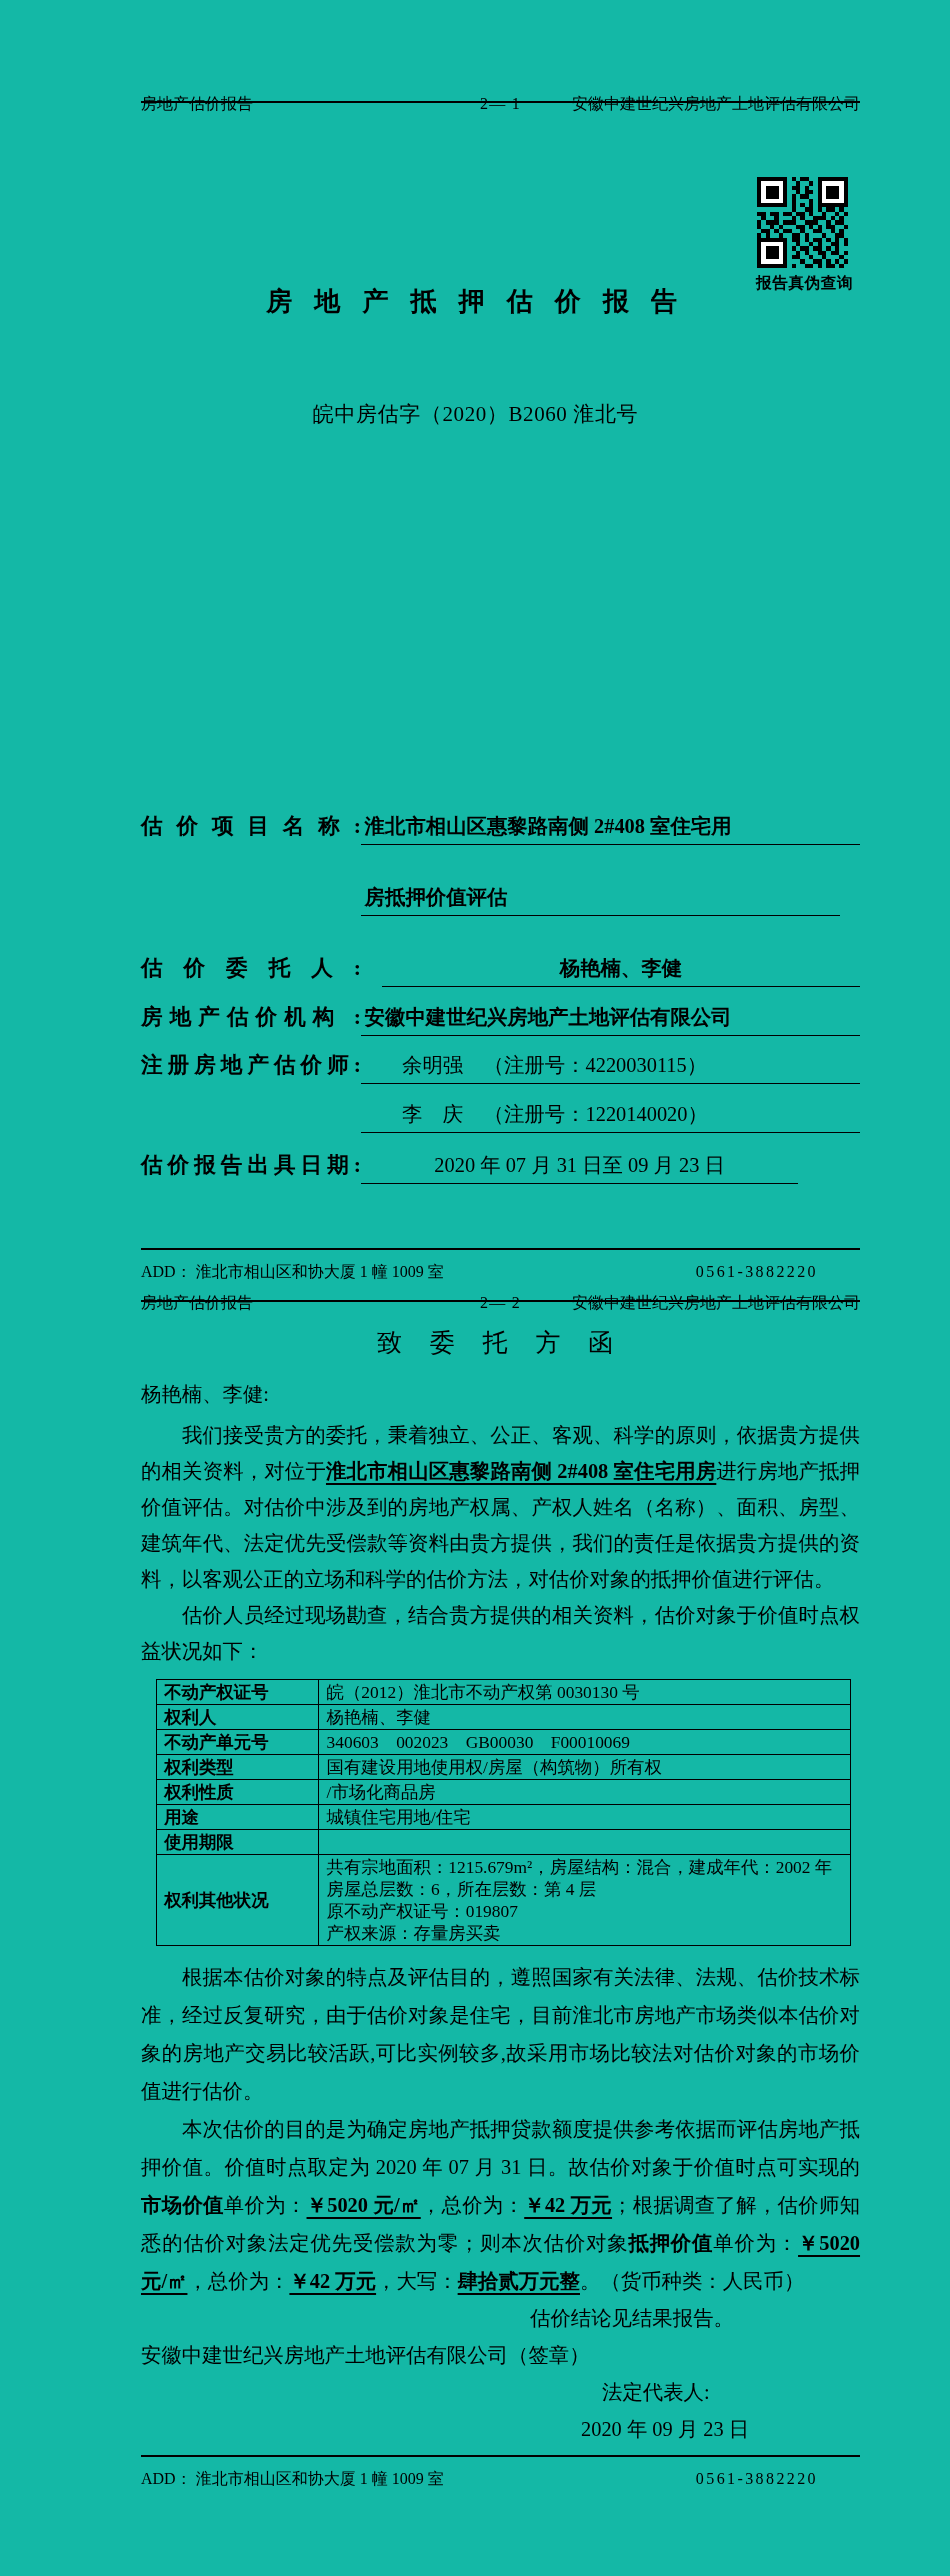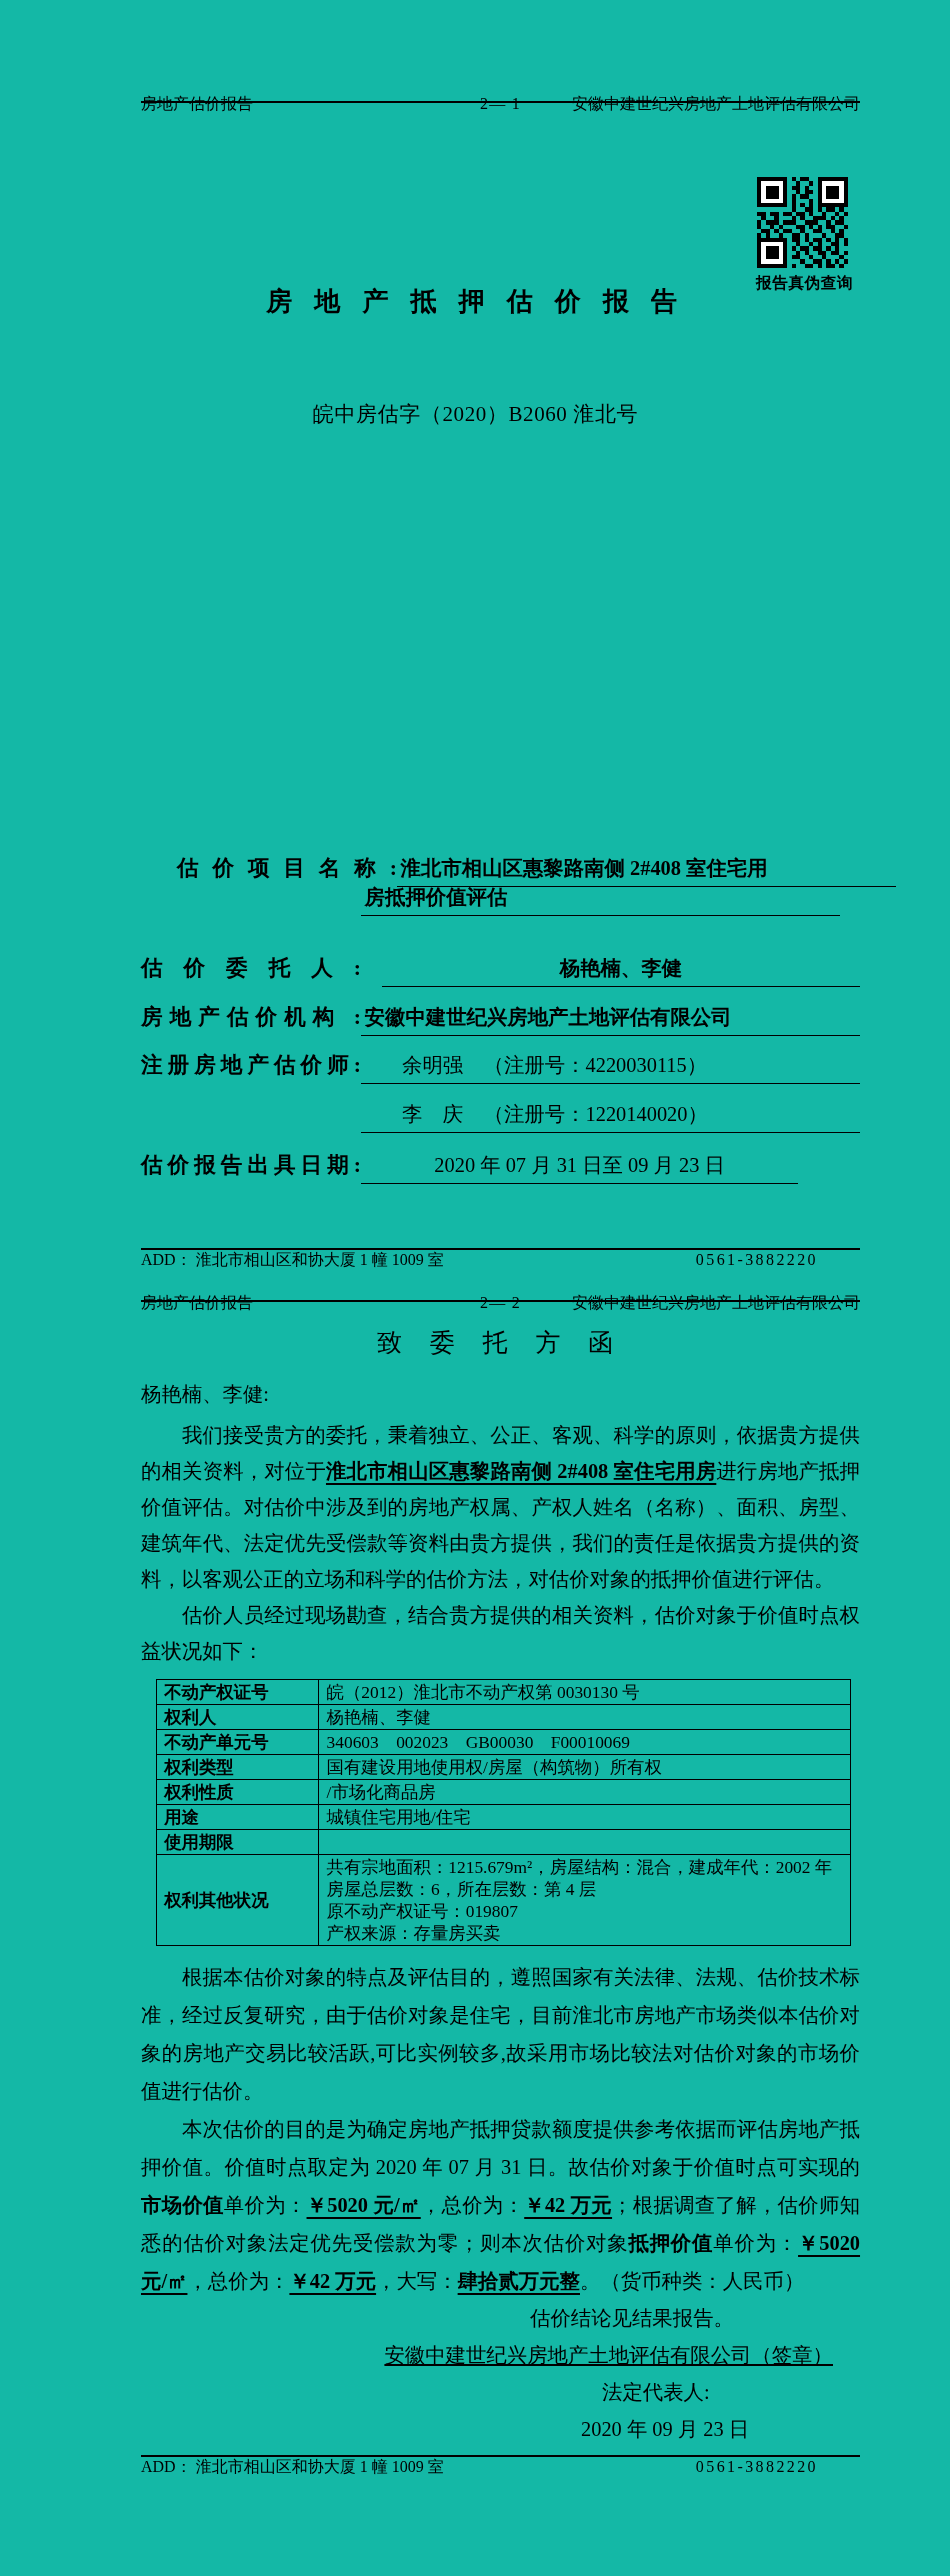--- a/index.html
+++ b/index.html
@@ -10,21 +10,21 @@
   
   .running-head{
     position:absolute;left:141px;width:719px;font-size:16px;line-height:21.6px;
     border-bottom:2.4px solid #000;padding-bottom:8.4px;
   }
   .rh-left{position:absolute;left:0;top:0;}
   .rh-center{position:absolute;left:0;right:0;top:0;text-align:center;letter-spacing:1.2px;}
   .rh-right{position:absolute;right:0;top:0;}
   .running-foot{
     position:absolute;left:141px;width:719px;border-top:2.4px solid #000;
-    padding-top:0;font-size:16px;line-height:20.4px;display:flex;justify-content:space-between;
+    padding-top:12px;font-size:16px;line-height:20.4px;display:flex;justify-content:space-between;
   }
   .rf-phone{letter-spacing:2.4px;margin-right:42px;}
   
   .qr-block{position:absolute;left:756px;top:177px;width:93px;text-align:center;}
   .qr-block svg{display:block;width:91px;height:91px;margin:0 auto;}
   .qr-caption{margin-top:4.8px;font-size:15.6px;font-weight:bold;letter-spacing:0.6px;white-space:nowrap;}
   
   .main-title{
     position:absolute;top:286px;left:0;width:100%;text-align:center;
     font-size:26px;font-weight:bold;letter-spacing:7.8px;line-height:1.2;white-space:nowrap;
@@ -61,21 +61,21 @@
   
   table.rights{border-collapse:collapse;border:1.8px solid #000;width:695px;margin:9.6px 0 0 15px;table-layout:fixed;}
   table.rights td{border:1.2px solid #000;padding:1.2px 7.2px;font-size:17.4px;line-height:20.4px;vertical-align:middle;}
   td.tl{width:147px;font-weight:bold;white-space:nowrap;}
   td.tv{white-space:nowrap;overflow:hidden;}
   td.tv-multi{white-space:normal;}
   .tline{line-height:22px;white-space:nowrap;}
   tr.simple td{height:21.6px;}
   
   .conclusion{margin:0 0 0 389px;line-height:37px;height:37px;white-space:nowrap;}
-  .signature{text-align:right;padding-right:27px;line-height:37px;height:37px;white-space:nowrap;text-decoration:underline;}
+  .signature{padding-right:27px;line-height:37px;height:37px;white-space:nowrap;}
   .legal{margin-left:461px;line-height:37px;height:37px;white-space:nowrap;}
   .sign-date{margin-left:440px;line-height:37px;height:37px;white-space:nowrap;}
   .p3-space{margin-top:12px;}
 </style>
 </head>
 <body>
 
 <div class="doc">
 
   <div class="running-head" style="top:93px;">
@@ -201,21 +201,21 @@
           <rect x="16" y="20" width="2" height="1"></rect>
           <rect x="19" y="20" width="1" height="1"></rect>
       </g>
     </svg>
     <div class="qr-caption">报告真伪查询</div>
   </div>
 
   <div class="main-title">房 地 产 抵 押 估 价 报 告</div>
   <div class="doc-number">皖中房估字（2020）B2060 淮北号</div>
 
-  <div class="frow" style="top:853px;margin-left:36px;">
+  <div class="frow" style="top:811px;">
     <span class="flabel">估 价 项 目 名 称 :</span>
     <span class="fvalue fv-fill fv-bold">淮北市相山区惠黎路南侧 2#408 室住宅用</span>
   </div>
   <div class="frow" style="top:882px;">
     <span class="fspacer"></span>
     <span class="fvalue fv-bold" style="width:472px;">房抵押价值评估</span>
   </div>
   <div class="frow" style="top:953px;gap:21px;">
     <span class="flabel">估 价 委 托 人 :</span>
     <span class="fvalue fv-fill fv-bold fv-center">杨艳楠、李健</span>

